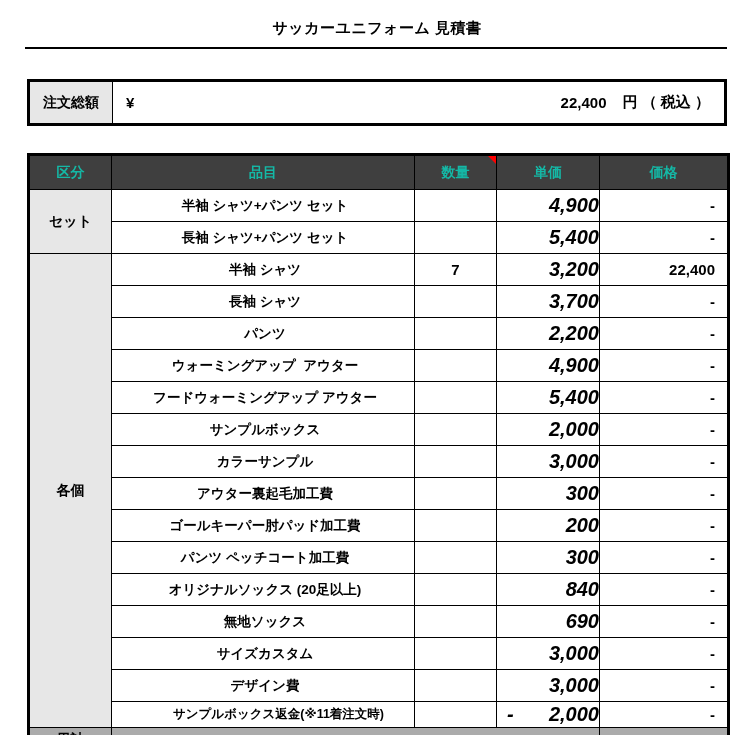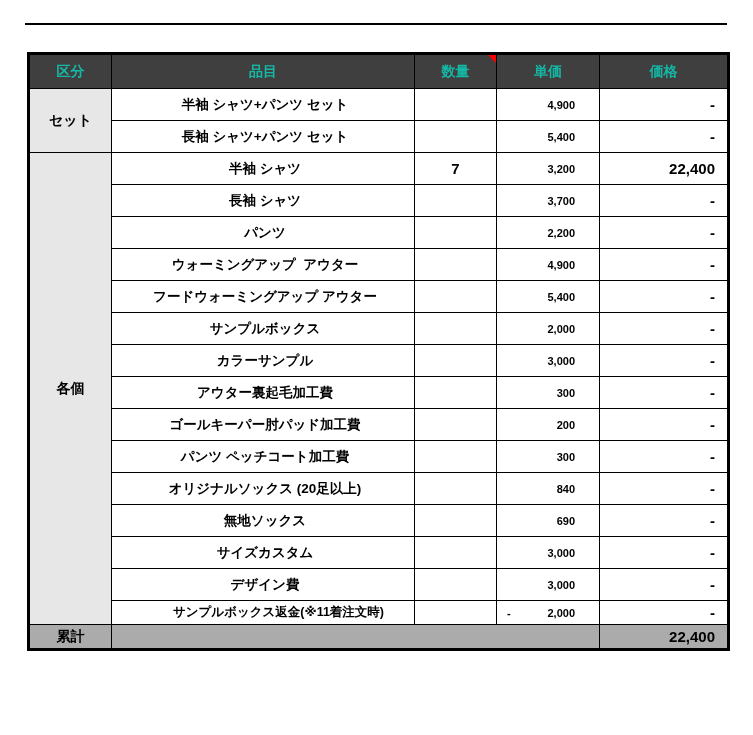--- a/index.html
+++ b/index.html
@@ -32,41 +32,52 @@
   }
   table.quote th,table.quote td{border:1px solid #000;overflow:hidden;}
   thead th{
     background:#3f3f3f;color:#14b8a6;height:31px;font-size:14px;
     position:relative;text-align:center;font-weight:bold;
   }
   tbody td{height:29px;background:#fff;}
   .group-cell{background:#e7e7e7;text-align:center;font-size:14px;}
   .item-cell{text-align:center;padding-left:5px;font-size:13.5px;white-space:pre;}
   .qty-cell{text-align:center;font-size:15px;}
-  .unit-cell{text-align:right;padding-right:24px;font-size:11px;}
+  .unit-cell{text-align:right;padding-right:0;font-size:20px;font-style:italic;}
   .price-cell{text-align:right;padding-right:12px;font-size:15px;}
   tr.compact td{height:21px;}
   tr.compact .item-cell{font-size:12.5px;padding-left:32px;}
   .neg-wrap{display:flex;justify-content:space-between;margin-left:9px;}
   tfoot td{background:#ababab;height:21px;border-bottom:3px solid #000;}
   .footer-label{text-align:center;font-size:14px;}
   .footer-total{text-align:right;padding-right:12px;font-size:15px;}
 
   .comment-marker{
     position:absolute;top:0;right:0;width:0;height:0;
     border-top:8px solid #ff0000;border-left:8px solid transparent;
   }
 </style>
 </head>
 <body>
 
 <div class="page">
 
+  <div class="title">サッカーユニフォーム 見積書</div>
   <div class="title-rule"></div>
 
+  <div class="total-box">
+    <div class="total-label">注文総額</div>
+    <div class="total-value">
+      <span>¥</span>
+      <span class="total-right">
+        <span>22,400</span>
+        <span class="total-suffix">円 （ 税込 ）</span>
+      </span>
+    </div>
+  </div>
 
   <table class="quote">
     <colgroup>
       <col style="width:83px">
         <col style="width:303px">
         <col style="width:82px">
       <col style="width:103px">
         <col style="width:129px">
     </colgroup>
     <thead>

